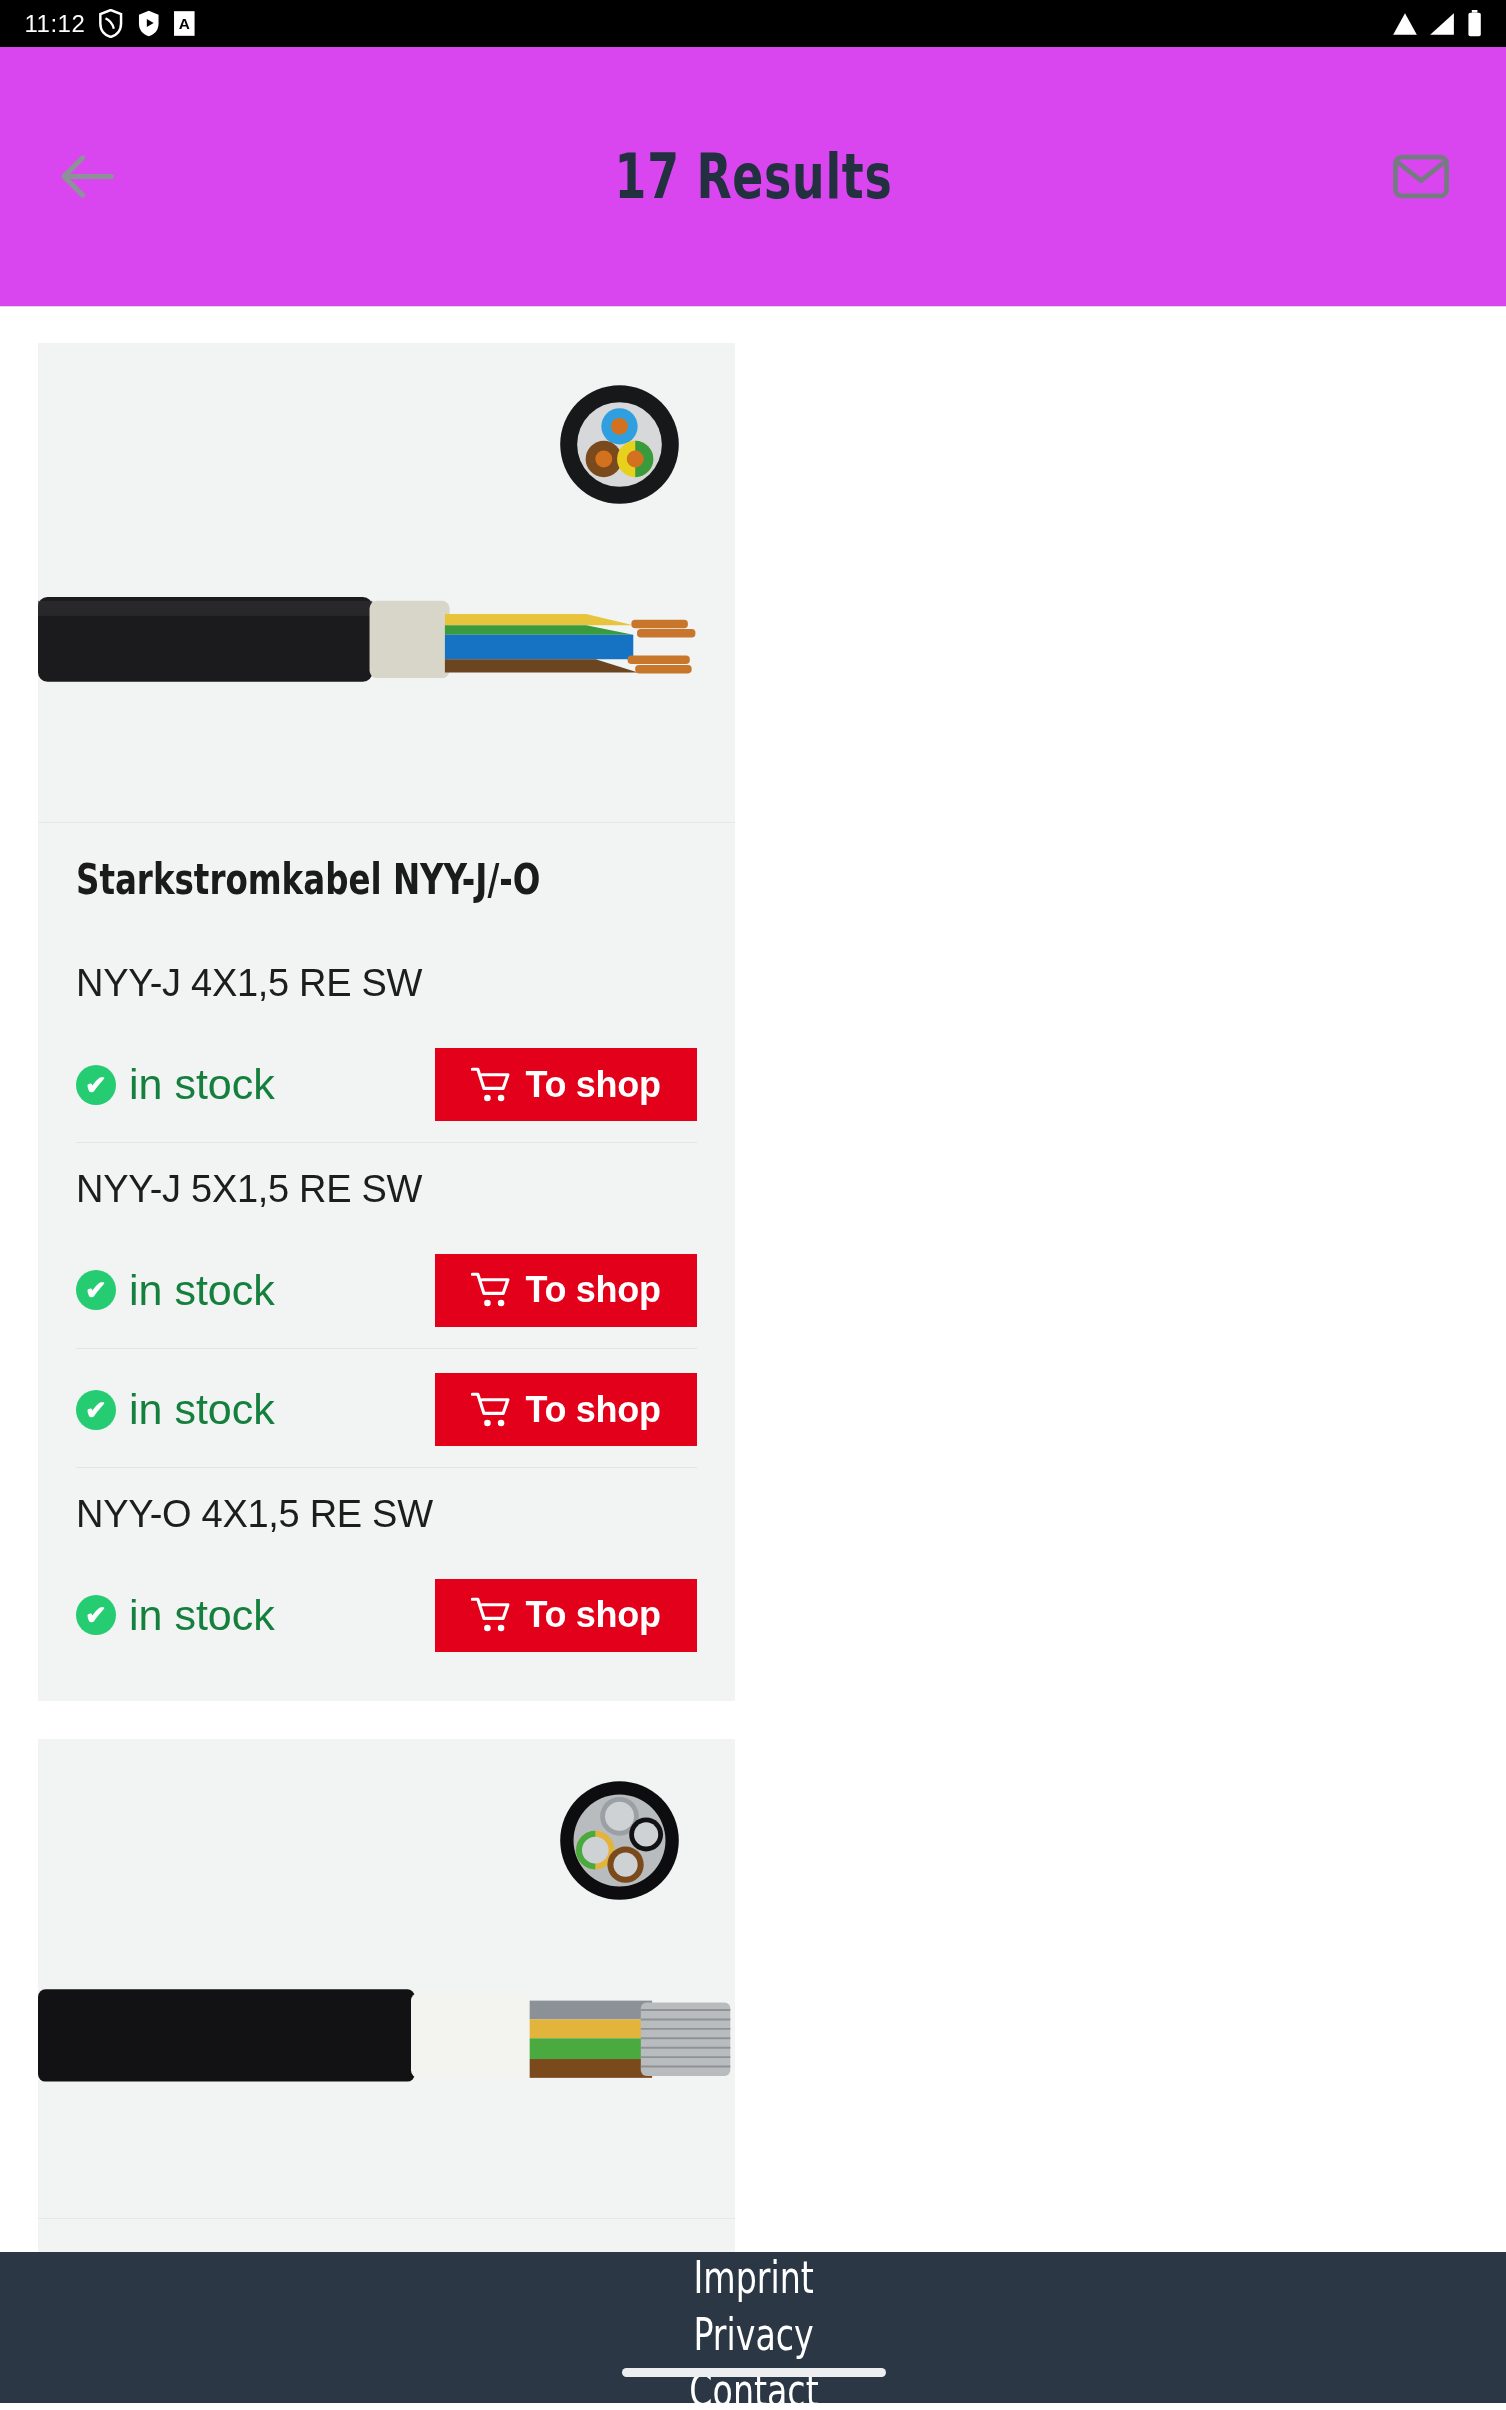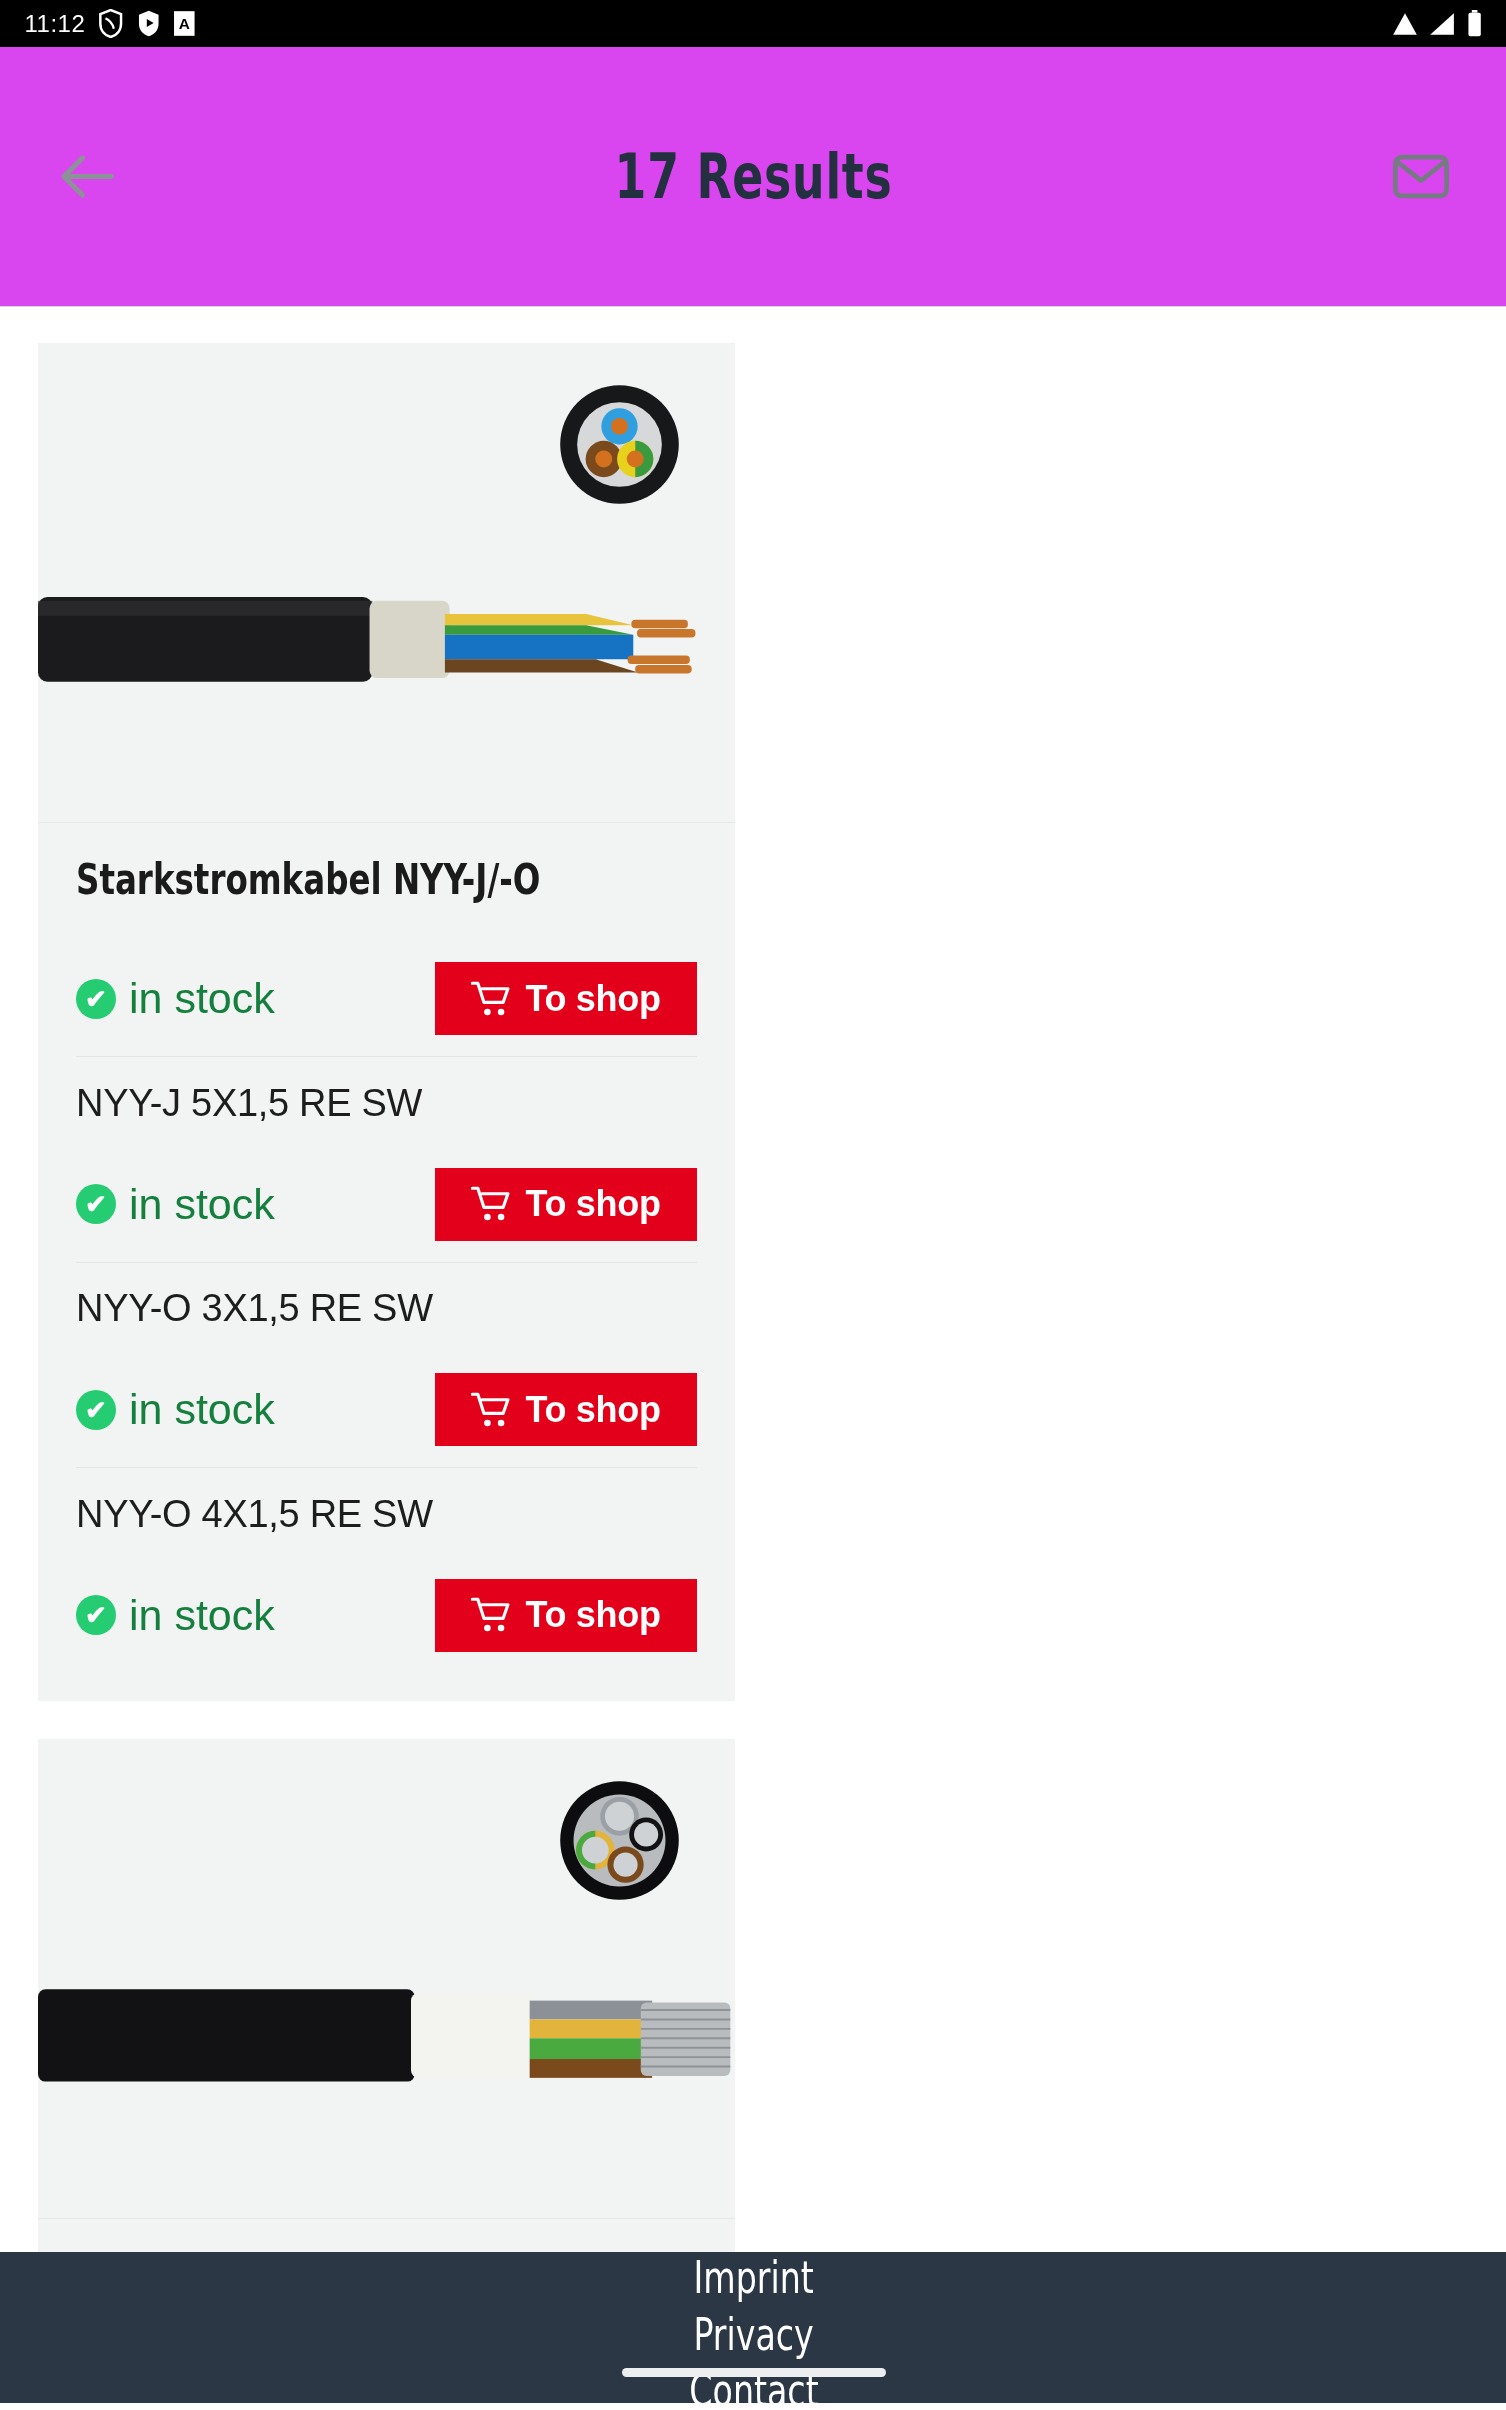--- a/index.html
+++ b/index.html
@@ -166,20 +166,21 @@
           <circle cx="37" cy="62" r="7" fill="#d4711f"></circle>
         <circle cx="63" cy="62" r="15" fill="#e8d11c"></circle>
           <path d="M63 47a15 15 0 0 1 0 30z" fill="#3a9b3e"></path>
           <circle cx="63" cy="62" r="7" fill="#d4711f"></circle>
       </svg>
     </div>
     <div class="card-body">
       <div class="card-title">Starkstromkabel NYY-J/-O</div>
 
       <div class="variant">
+        <div class="v-name">NYY-J 4X1,5 RE SW</div>
         <div class="v-row">
           <div class="stock">
             <span class="badge ok">
                 <span>✔</span>
               </span>
             <span class="stock-label">in stock</span>
           </div>
           <button class="shop-btn">
             <svg width="41" height="38" viewBox="0 0 30 27">
                 <path d="M1 2h4l4.5 14h14l3.5-10H8" fill="none" stroke="#fff" stroke-width="2.3" stroke-linecap="round" stroke-linejoin="round"></path>
@@ -205,21 +206,20 @@
                 <path d="M1 2h4l4.5 14h14l3.5-10H8" fill="none" stroke="#fff" stroke-width="2.3" stroke-linecap="round" stroke-linejoin="round"></path>
                 <circle cx="12" cy="23" r="2.4" fill="#fff"></circle>
                 <circle cx="22" cy="23" r="2.4" fill="#fff"></circle>
               </svg>
             <span class="lbl">To shop</span>
           </button>
         </div>
       </div>
 
       <div class="variant">
-        <div class="v-name">NYY-O 3X1,5 RE SW</div>
         <div class="v-row">
           <div class="stock">
             <span class="badge ok">
                 <span>✔</span>
               </span>
             <span class="stock-label">in stock</span>
           </div>
           <button class="shop-btn">
             <svg width="41" height="38" viewBox="0 0 30 27">
                 <path d="M1 2h4l4.5 14h14l3.5-10H8" fill="none" stroke="#fff" stroke-width="2.3" stroke-linecap="round" stroke-linejoin="round"></path>

